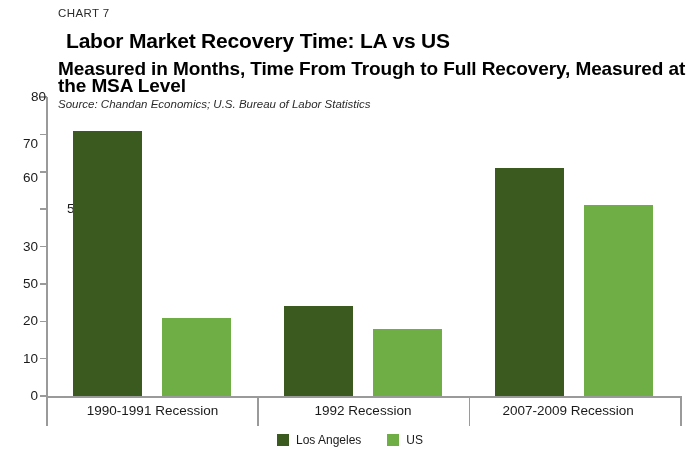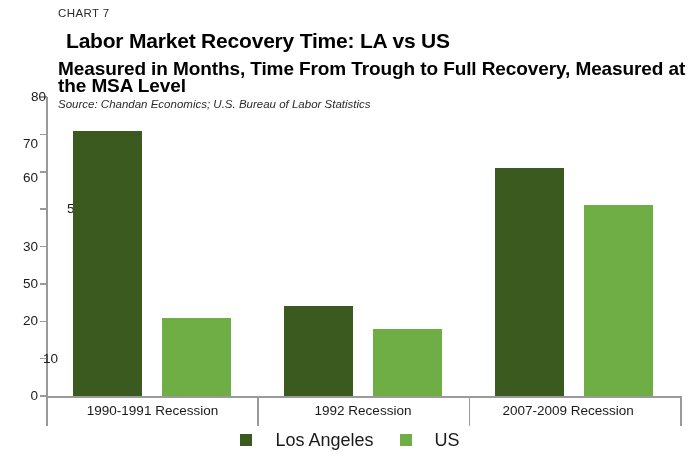--- a/index.html
+++ b/index.html
@@ -150,24 +150,23 @@
     display: flex;
     align-items: center;
     gap: 7px;
   }
   .legend-swatch {
     width: 12px;
     height: 12px;
     display: block;
   }
   .legend-label {
-    font-size: 18px;
+    font-size: 12px;
     color: #1a1a1a;
     line-height: 18px;
-    margin-left: 16px;
   }
 </style>
 </head>
 <body>
 
 <div class="chart-root">
 
   <div class="header">
     <p class="chart-kicker">CHART 7</p>
     <h1 class="chart-title">Labor Market Recovery Time: LA vs US</h1>
@@ -175,21 +174,21 @@
     <p class="chart-source">Source: Chandan Economics; U.S. Bureau of Labor Statistics</p>
   </div>
 
   <div class="plot">
     <div class="y-axis-line"></div>
     <div class="x-axis-line"></div>
     <div id="y-axis-ticks">
         <div class="y-tick" style="top: 395.25px;"></div>
         <div class="y-label" style="top: 389px; left: 0px; position: absolute; width: 38px;">0</div>
         <div class="y-tick" style="top: 357.875px;"></div>
-        <div class="y-label" style="top: 351.625px; left: 0px; position: absolute; width: 38px; padding-left: 20px;">10</div>
+        <div class="y-label" style="top: 351.625px; left: 0px; position: absolute; width: 38px;">10</div>
         <div class="y-tick" style="top: 320.5px;"></div>
         <div class="y-label" style="top: 314.25px; left: 0px; position: absolute; width: 38px;">20</div>
         <div class="y-tick" style="top: 283.125px;"></div>
         <div class="y-label" style="top: 276.875px; left: 0px; position: absolute; width: 38px;">50</div>
         <div class="y-tick" style="top: 245.75px;"></div>
         <div class="y-label" style="top: 239.5px; left: 0px; position: absolute; width: 38px;">30</div>
         <div class="y-tick" style="top: 208.375px;"></div>
         <div class="y-label" style="top: 202.125px; left: 0px; position: absolute; width: 38px; margin-left: 44px;">50</div>
         <div class="y-tick" style="top: 171px;"></div>
         <div class="y-label" style="top: 171px; left: 0px; position: absolute; width: 38px;">60</div>

